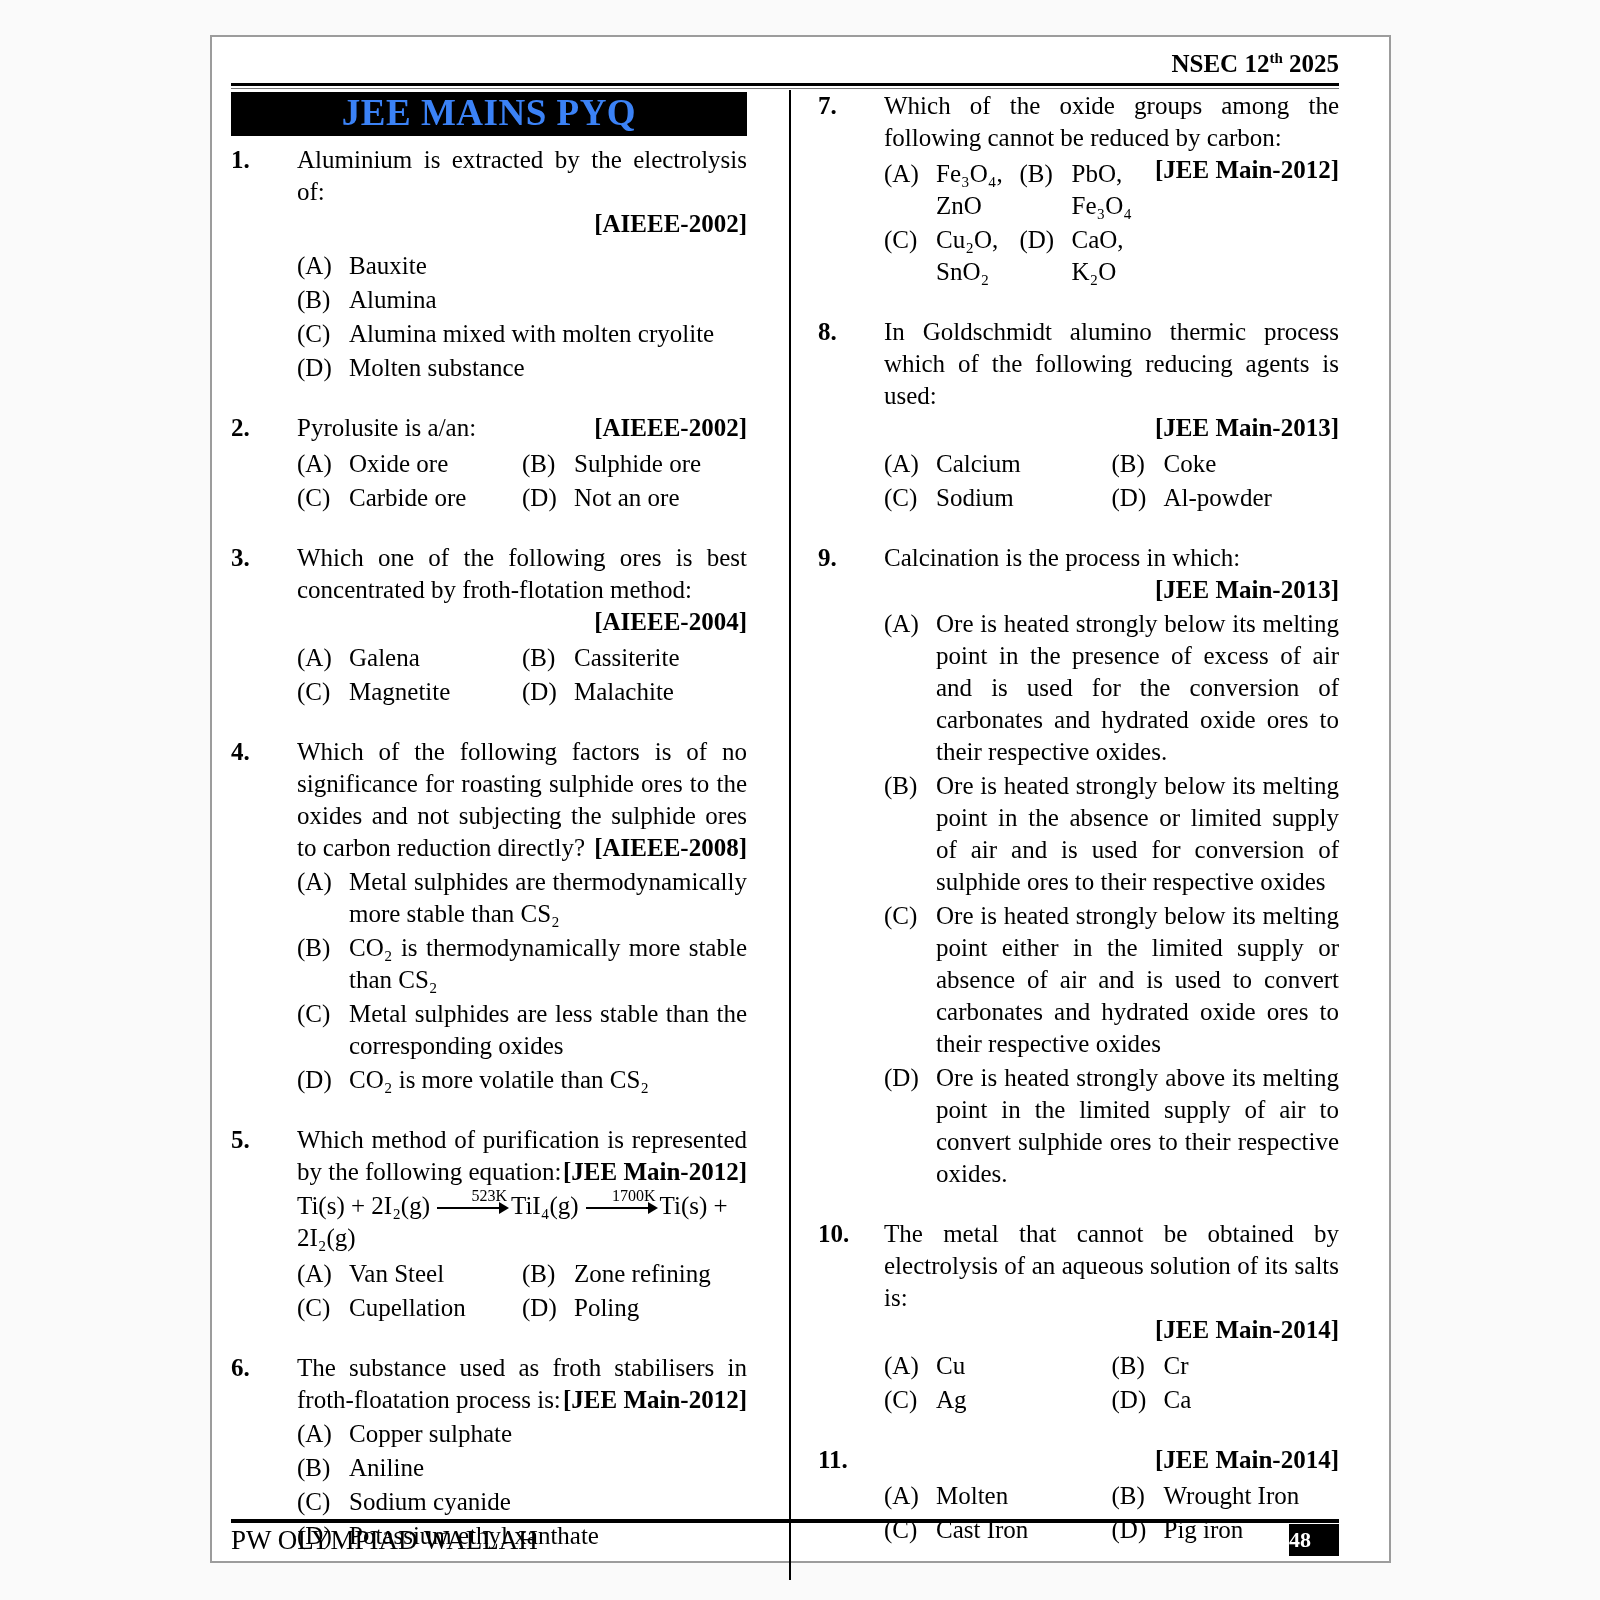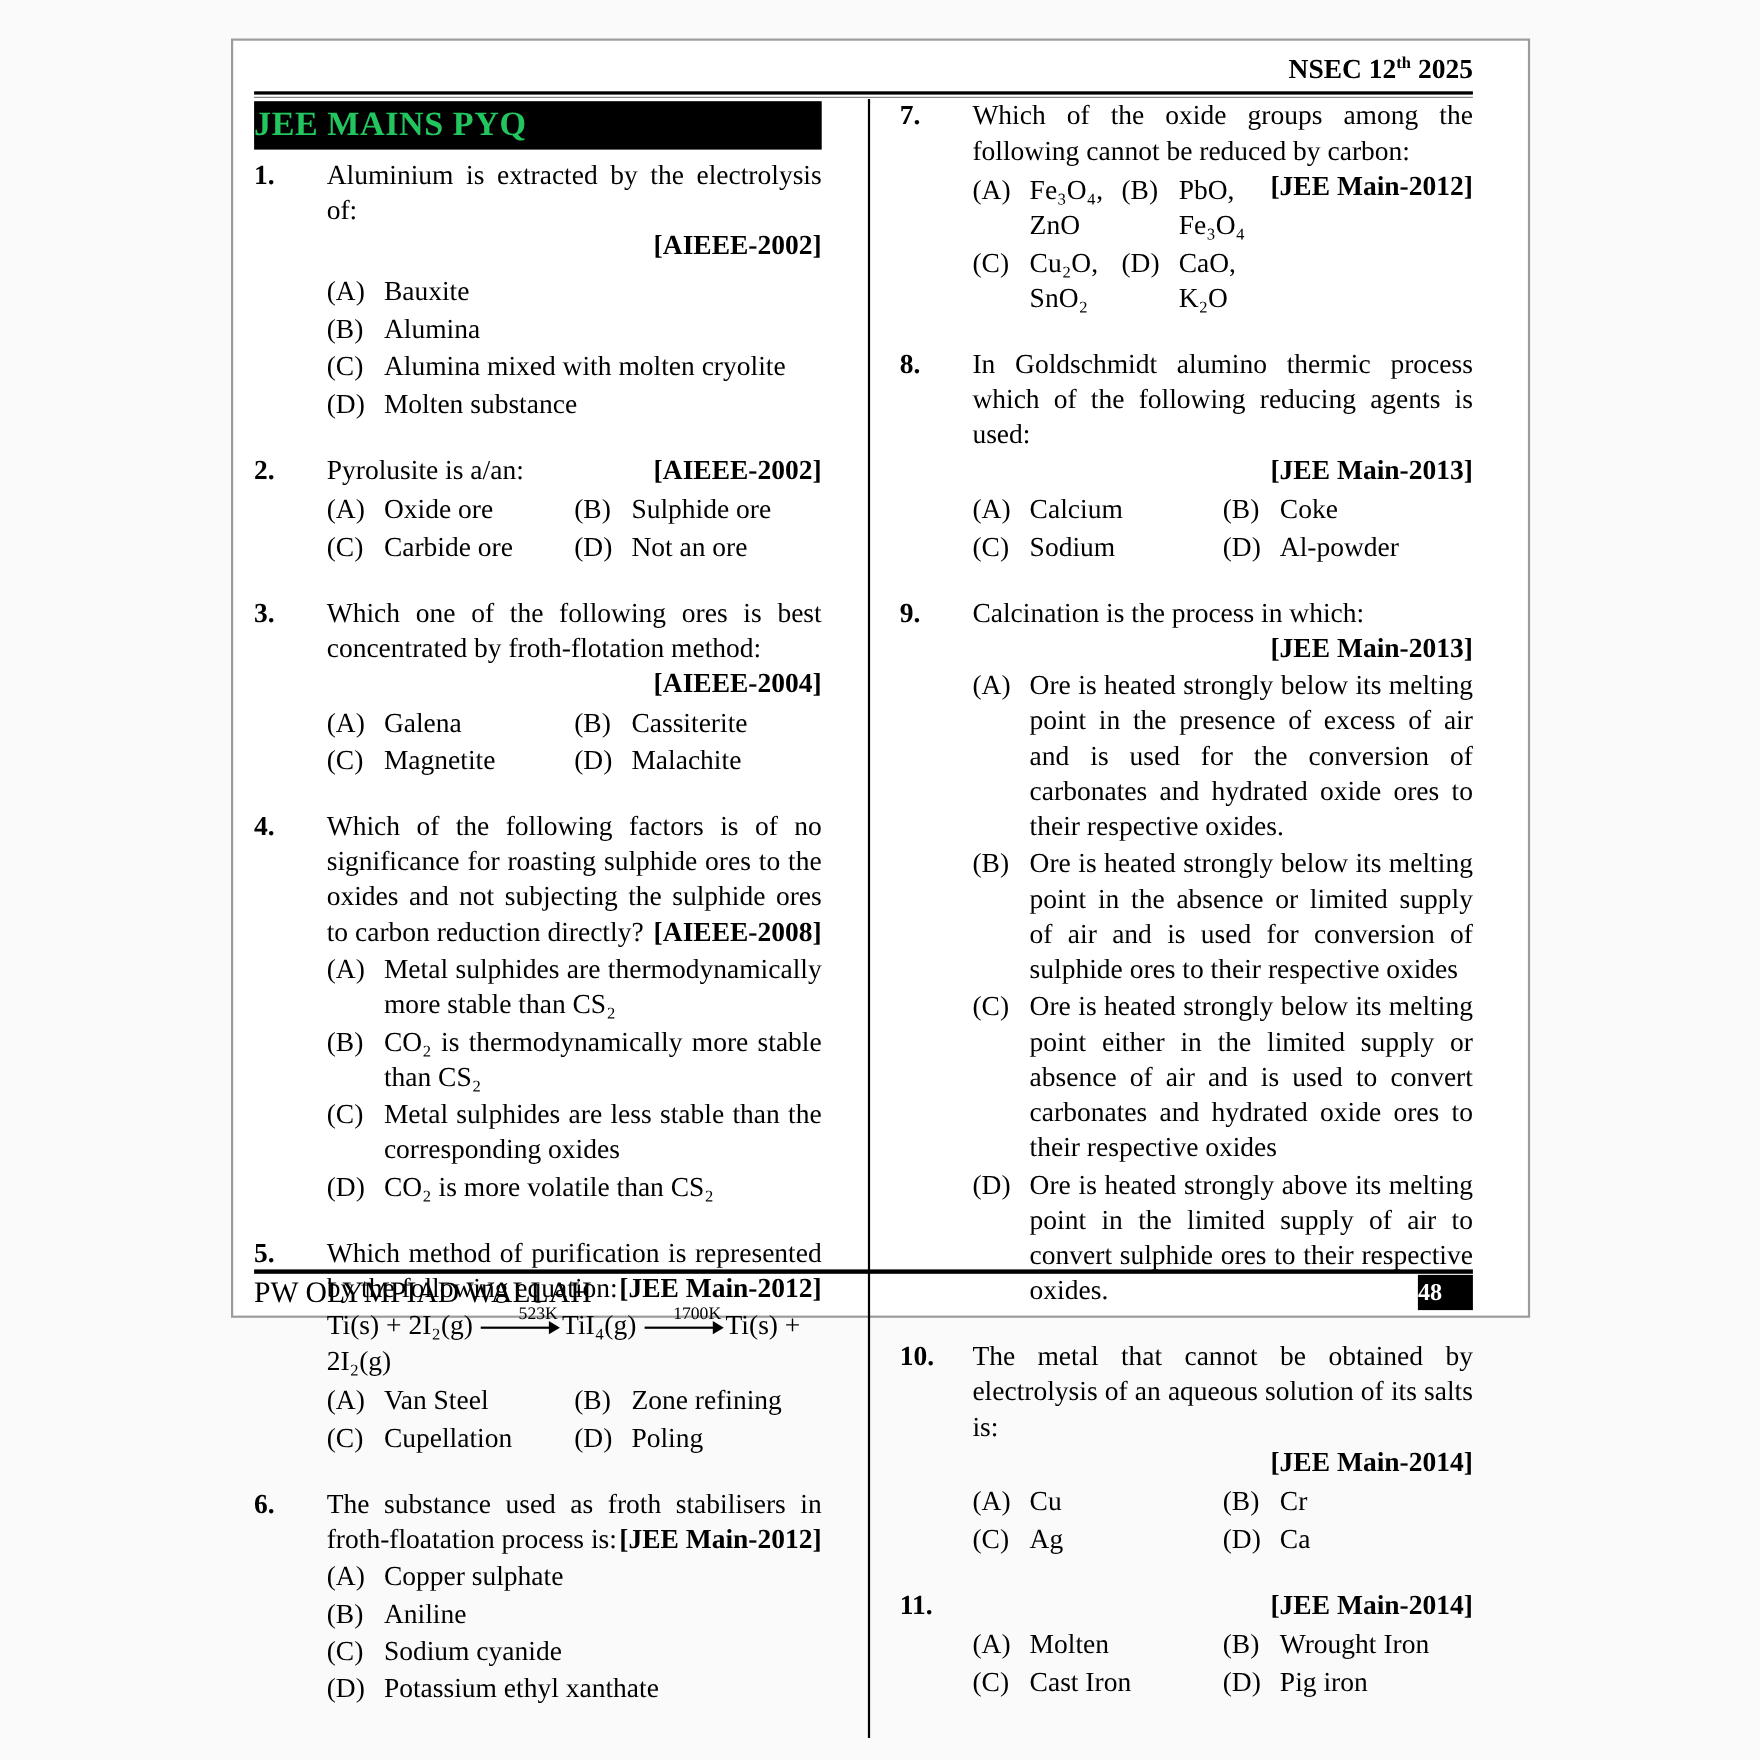--- a/index.html
+++ b/index.html
@@ -3,34 +3,34 @@
 <meta charset="utf-8">
 <style>
   html,body{margin:0;padding:0;}
   body{
     width:1600px;height:1600px;position:relative;
     background:#fafafa;
     font-family:"Liberation Serif","DejaVu Serif",serif;
     color:#000;font-size:25px;line-height:32px;
   }
   .sheet{
-    position:absolute;left:210px;top:35px;width:1181px;height:1163px;
+    position:absolute;left:210px;top:35px;width:1181px;height:1528px;
     background:#fff;border:2px solid #9c9c9c;box-sizing:border-box;
     padding:2px 50px 0 19px;
   }
   .header-row{text-align:right;font-weight:bold;font-size:25px;padding:4px 0 4px;line-height:30px;}
   .header-row sup{font-size:15px;}
   .top-rule{height:2px;border-top:3.5px solid #000;border-bottom:1.5px solid #777;margin:0 0 1px 0;}
   .cols{display:flex;align-items:stretch;}
   .col-left{width:516px;padding-right:42px;box-sizing:content-box;}
   .col-divider{width:2px;background:#000;}
   .col-right{flex:1;padding-left:27px;min-width:0;}
   .banner{
-    background:#000;color:#22c55e;font-weight:bold;
-    font-size:31px;line-height:36px;padding:3px 0 5px;margin:2px 0 8px;
+    background:#000;color:#3b82f6;text-align:center;font-weight:bold;
+    font-size:37px;line-height:36px;padding:3px 0 5px;margin:2px 0 8px;
     letter-spacing:0.5px;
   }
   .question{display:flex;margin-bottom:28px;}
   .qnum{width:66px;flex-shrink:0;font-weight:bold;}
   .qbody{flex:1;min-width:0;}
   .qtext{text-align:justify;}
   .tag{font-weight:bold;white-space:nowrap;}
   .tag.fr{float:right;}
   .tag-line{text-align:right;}
   .opts{margin-top:2px;}

